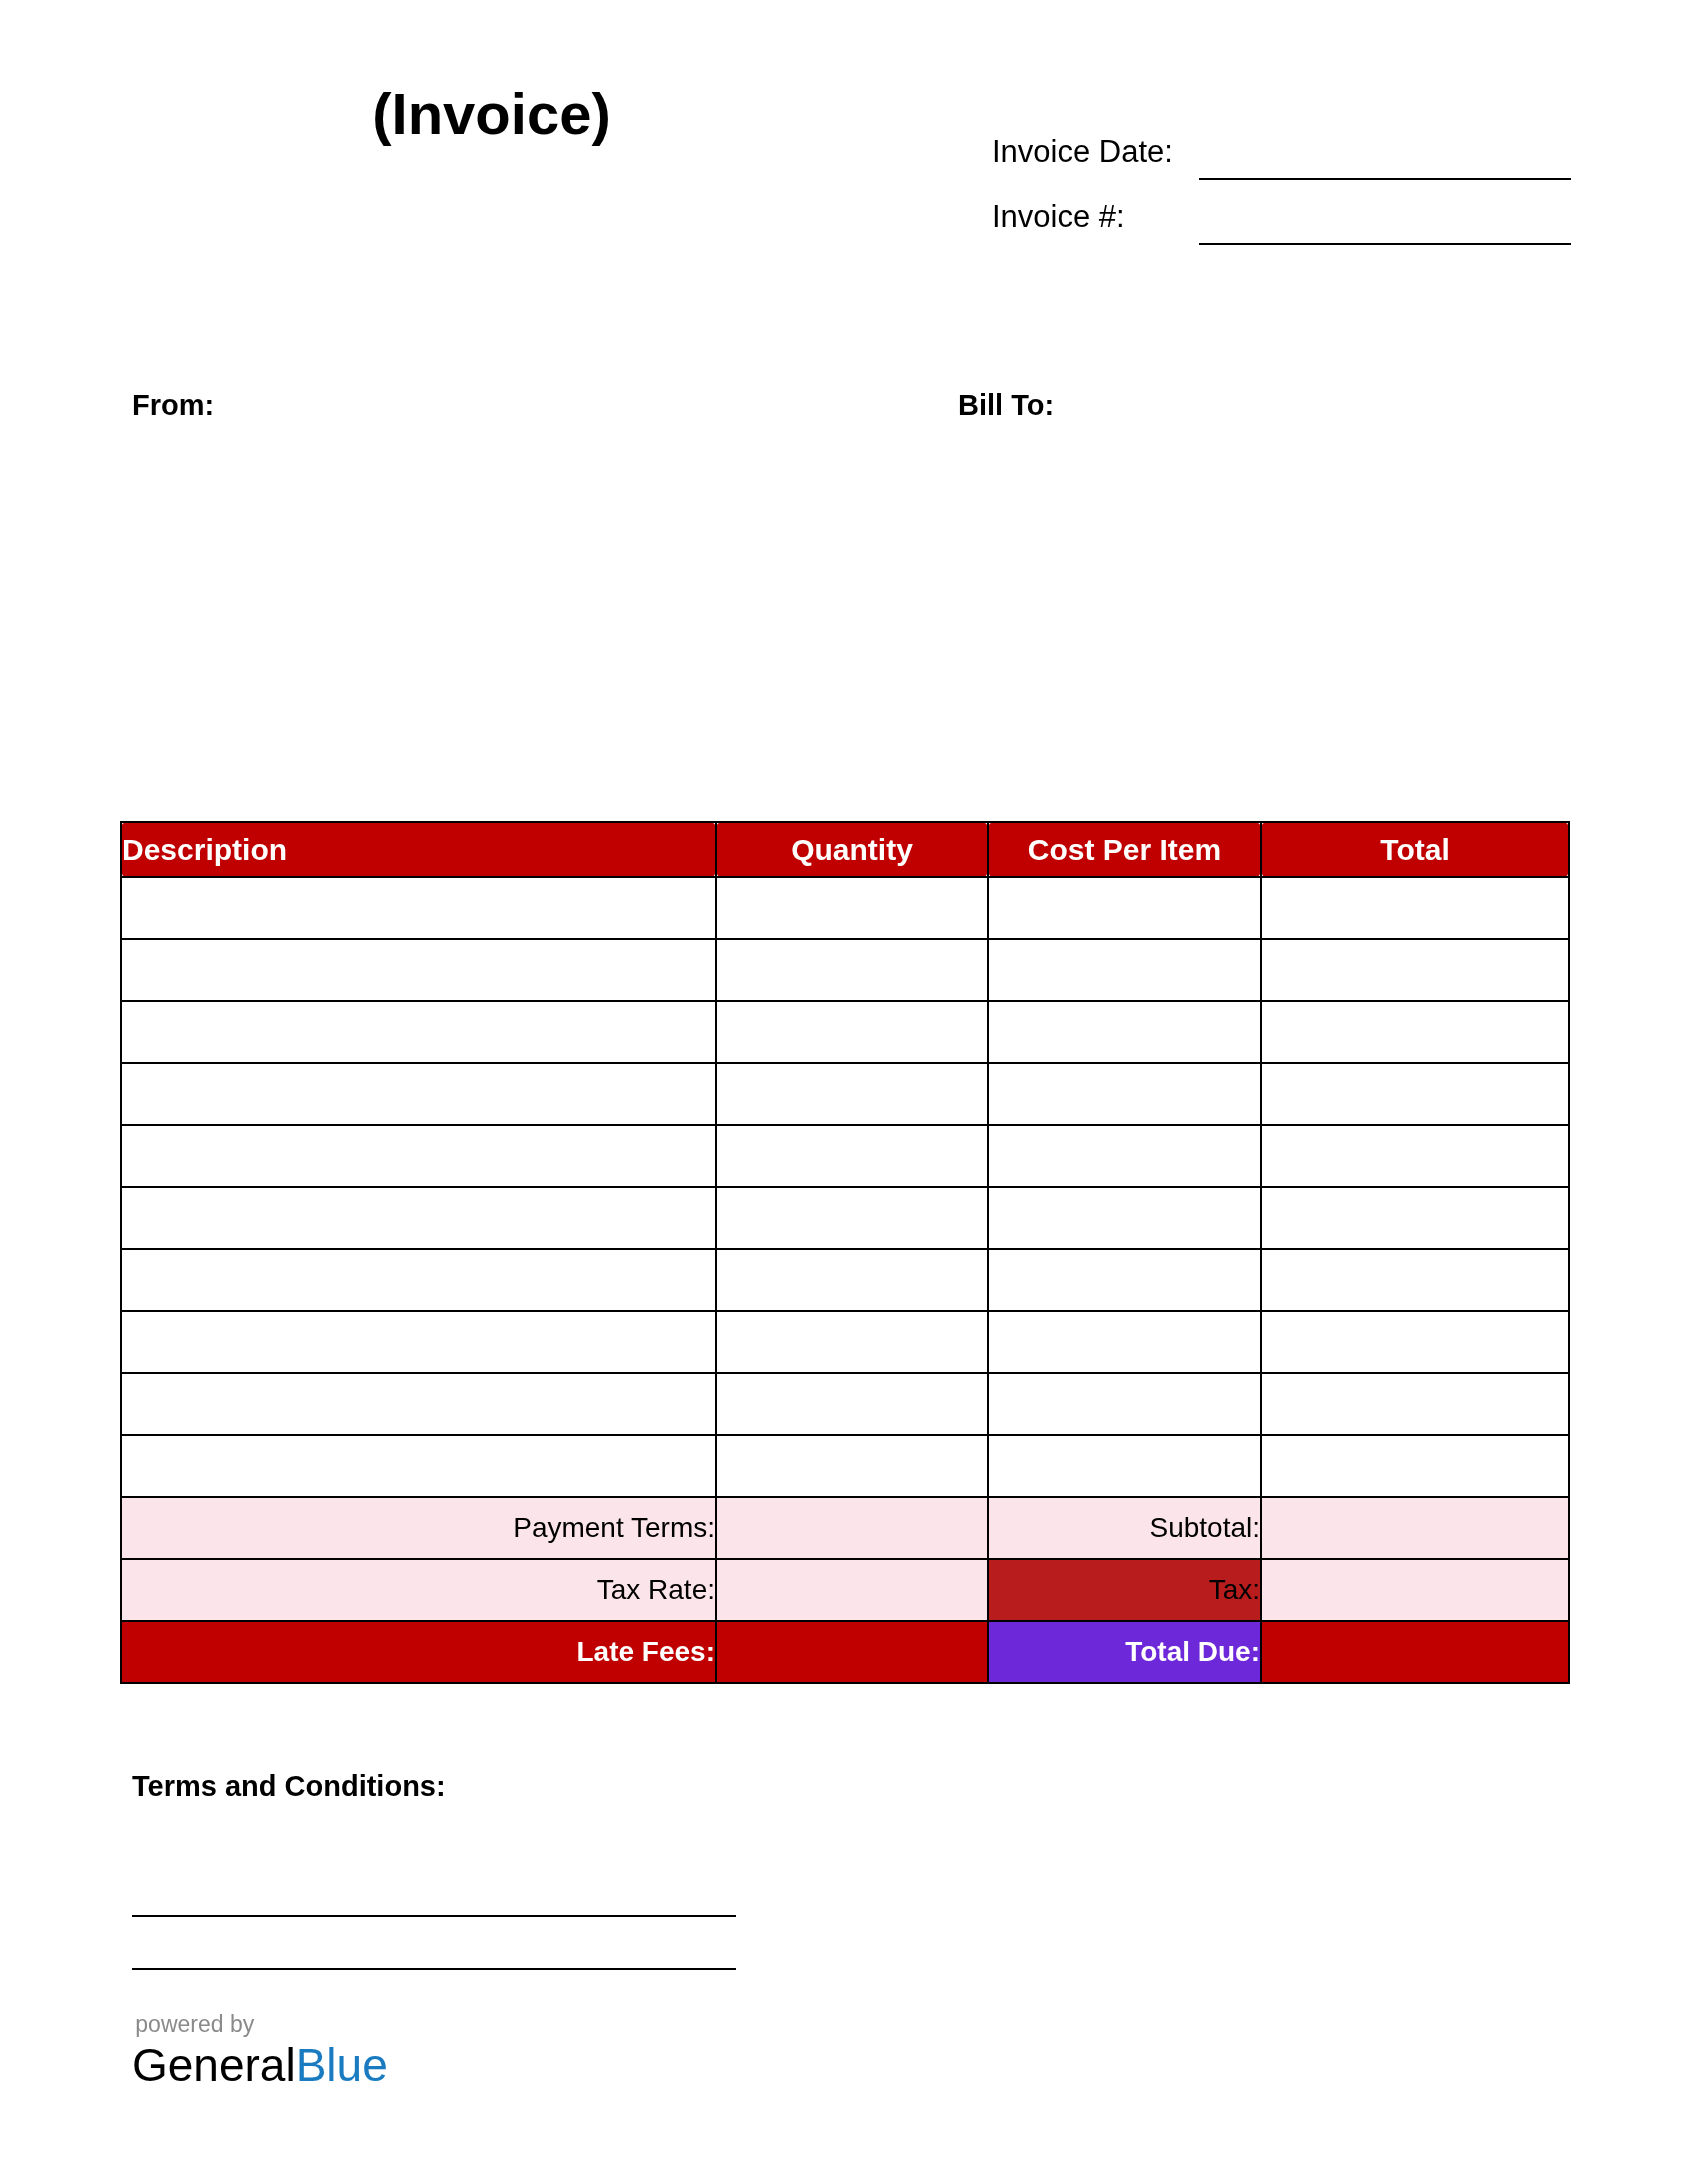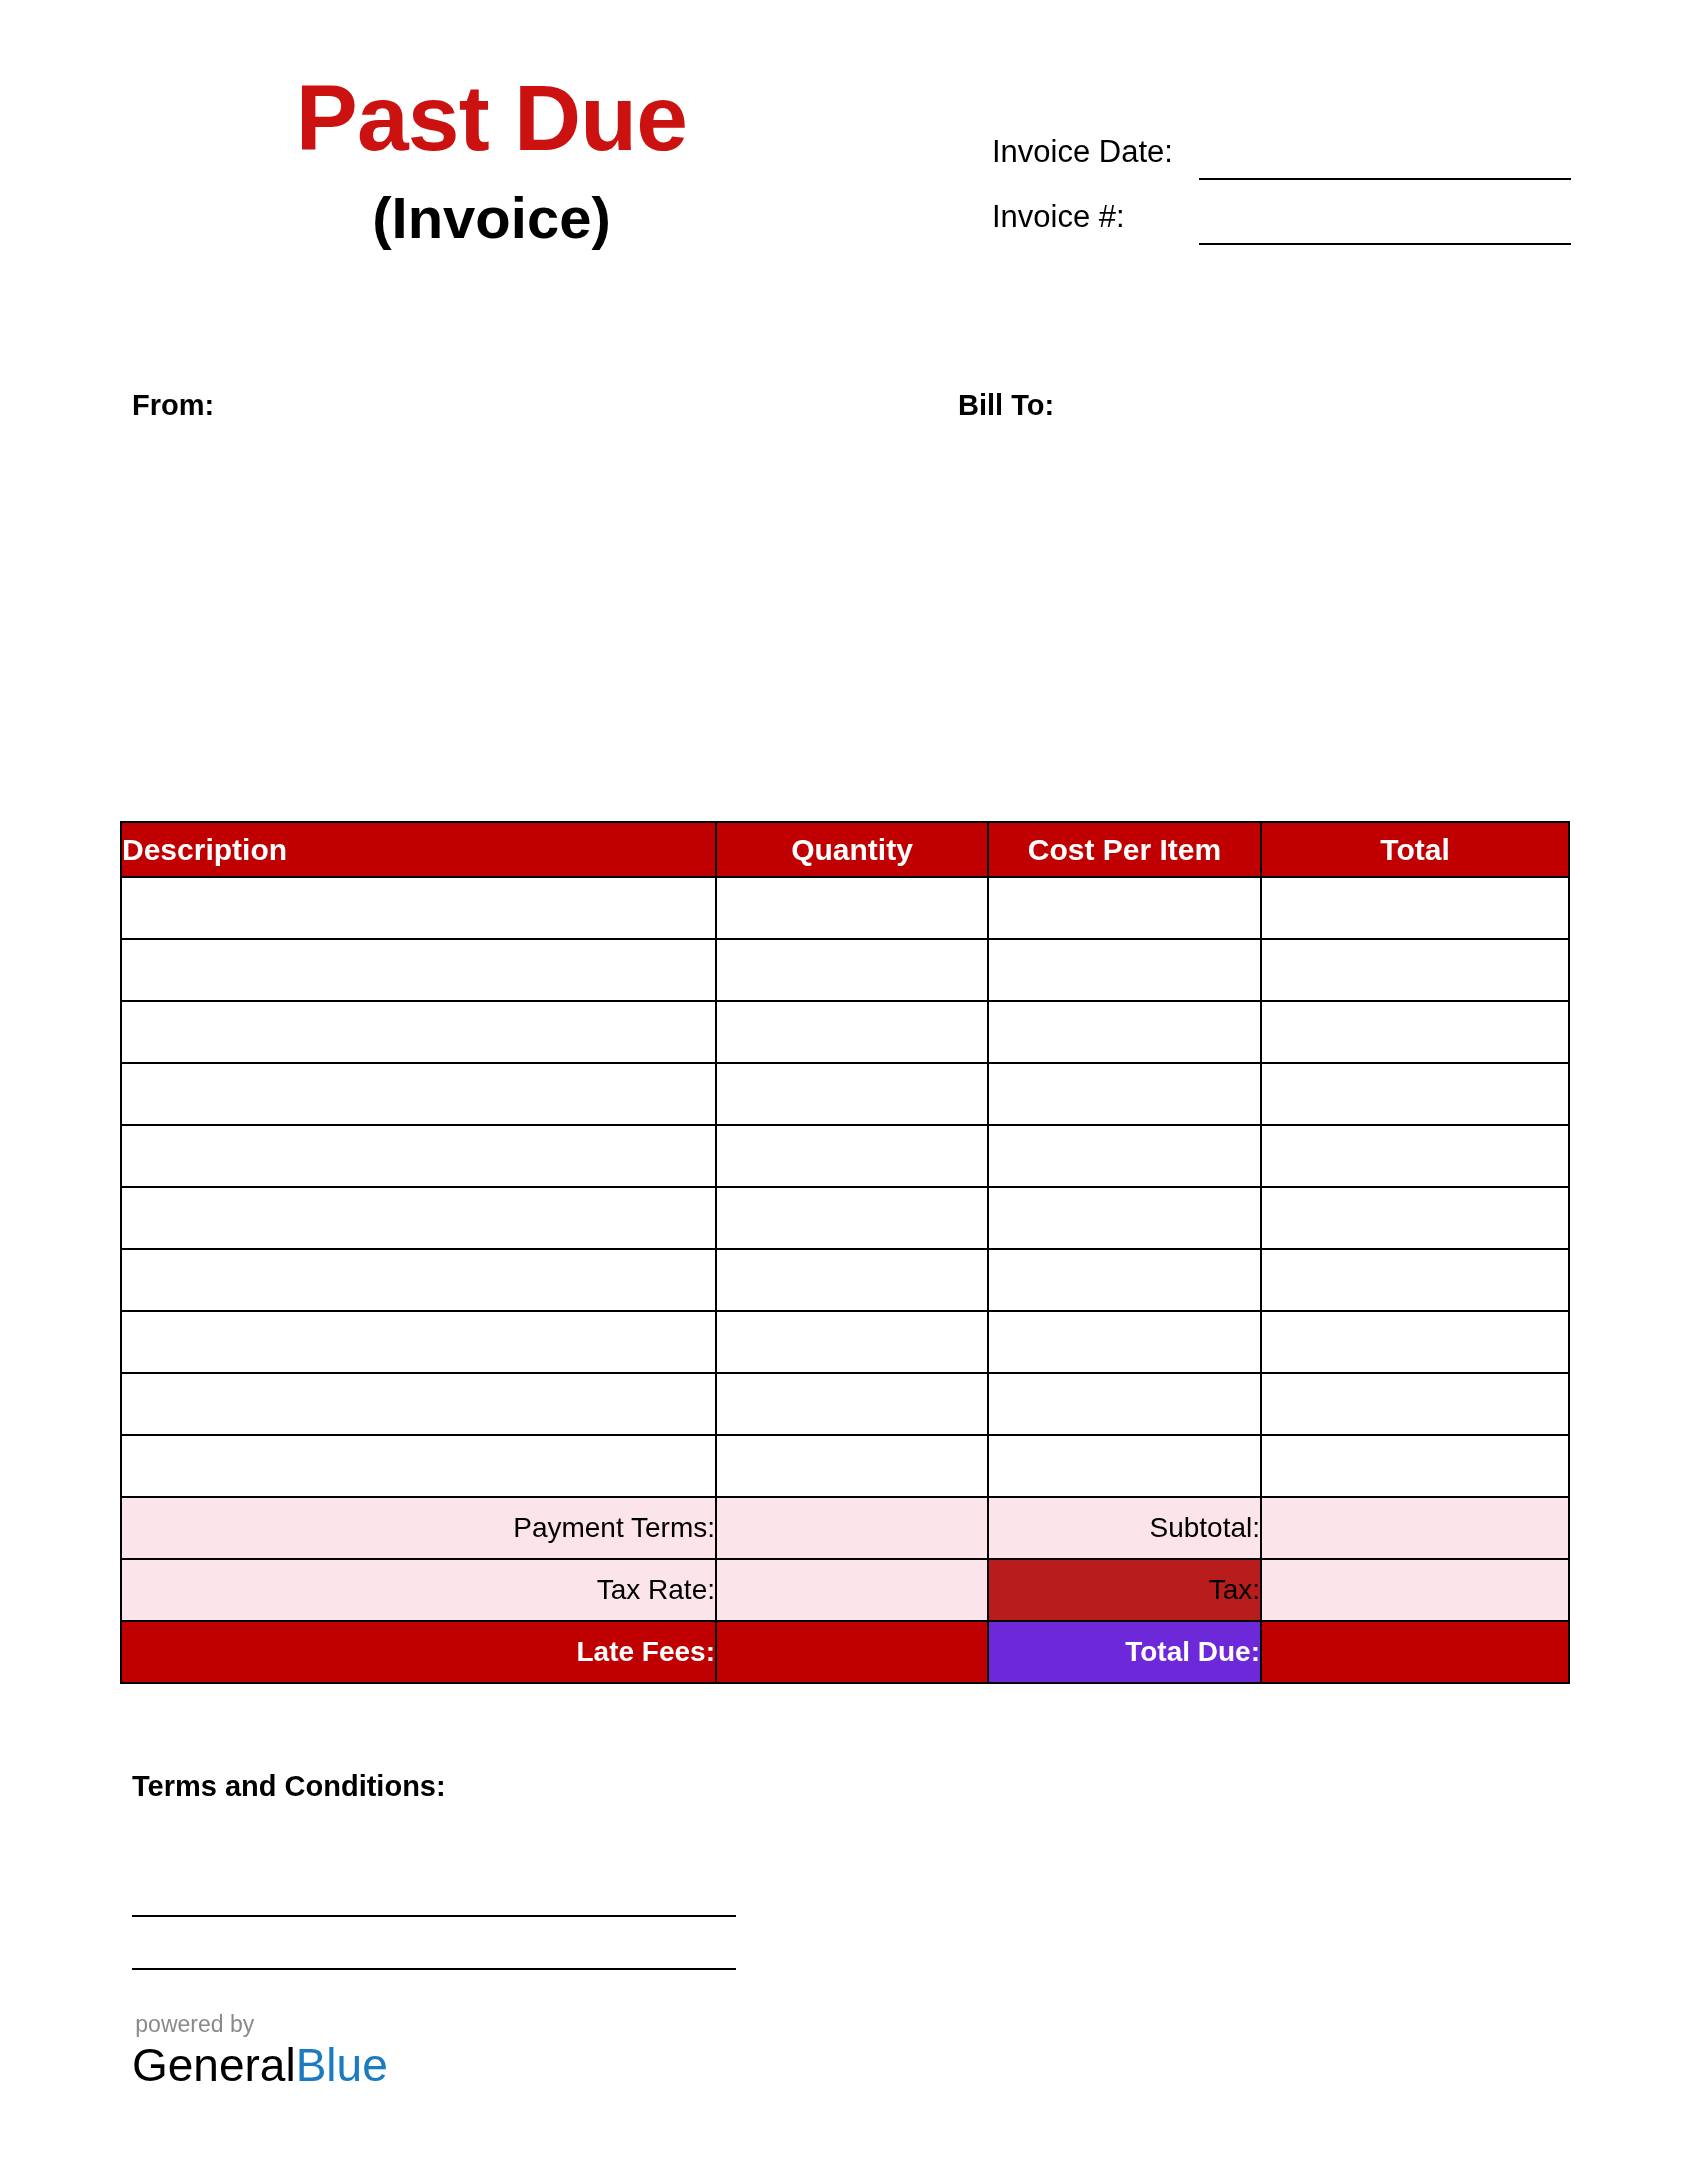--- a/index.html
+++ b/index.html
@@ -121,20 +121,21 @@
     margin: 0;
   }
 
   thead th {
     background: #C00000;
     color: #ffffff;
     font-size: 30px;
     font-weight: bold;
     height: 53px;
     vertical-align: middle;
+    border-radius: 6px;
   }
   th.h-desc  { text-align: left;   padding-left: 16.5px; }
   th.h-qty,
   th.h-cost,
   th.h-total { text-align: center; }
 
   tbody tr.item-row td {
     height: 60px;
     background: #ffffff;
   }
@@ -213,21 +214,20 @@
   }
   #brand-general { color: #000000; }
   #brand-blue    { color: #1A7BC0; }
 </style>
 </head>
 <body>
 
 <div id="header-area">
 
   <div id="title-block">
-    <div id="doc-title" style="color: rgb(204, 17, 17);">Past Due</div>
     <div id="doc-subtitle">(Invoice)</div>
   </div>
 
   <div id="meta-block">
 
     <div class="meta-row">
       <span class="meta-label">Invoice Date:</span>
       <span class="meta-rule"></span>
     </div>
 

